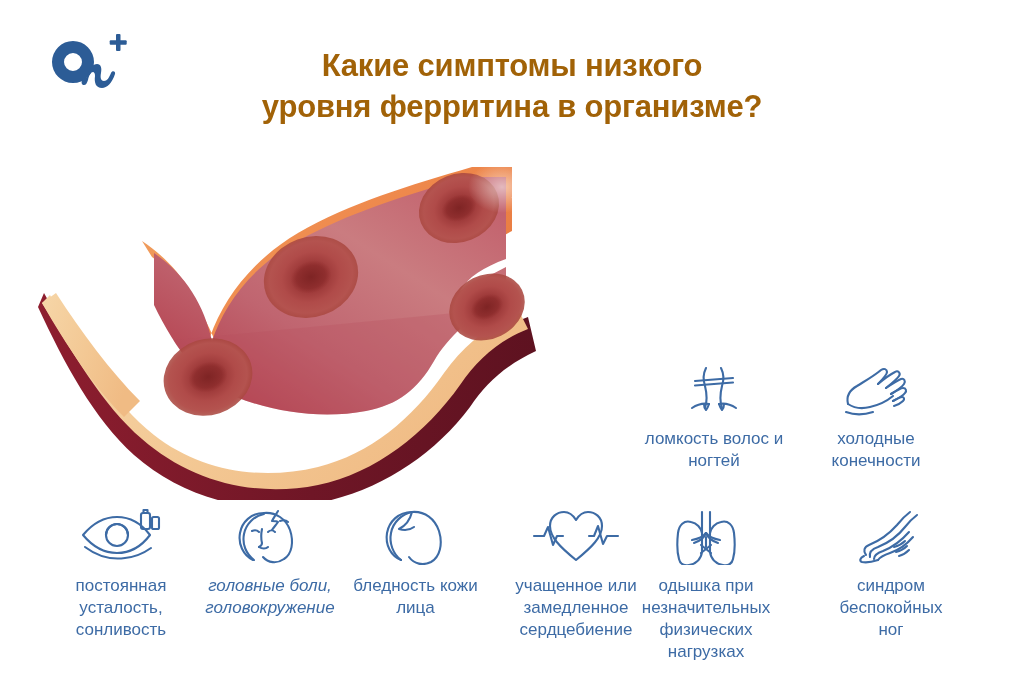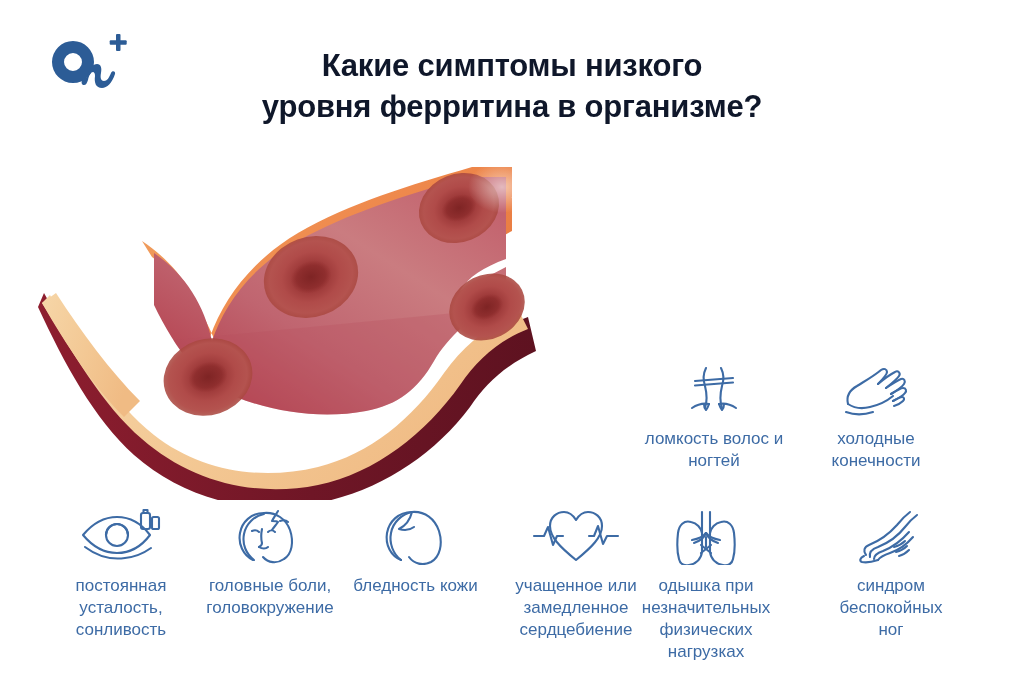--- a/index.html
+++ b/index.html
@@ -25,21 +25,21 @@
     height: 70px;
   }
 
   
   .title {
     position: absolute;
     left: 180px;
     top: 46px;
     width: 664px;
     text-align: center;
-    color: #0f172a;
+    color: #a16207;
     font-size: 31px;
     font-weight: bold;
     line-height: 1.32;
     letter-spacing: -0.2px;
   }
 
   
   .vessel {
     position: absolute;
     left: 36px;
@@ -67,21 +67,21 @@
     font-weight: normal;
   }
 
   
   .s-hair  { left: 638px; top: 358px; width: 152px; }
   .s-cold  { left: 800px; top: 358px; width: 152px; }
 
   
   .row-bottom { top: 505px; }
   .s-fatigue  { left: 42px;  width: 158px; }
-  .s-headache { left: 190px; width: 160px; }
+  .s-headache { left: 190px; width: 160px; font-style: italic; }
   .s-pallor   { left: 338px; width: 155px; }
   .s-heart    { left: 490px; width: 172px; }
   .s-dyspnea  { left: 623px; width: 166px; }
   .s-legs     { left: 812px; width: 158px; text-align: center; }
 </style>
 </head>
 <body>
 
 <div class="logo">
   <svg width="110" height="70" viewBox="0 0 110 70" aria-hidden="true">
@@ -320,20 +320,21 @@
   <div class="glyph">
     <svg width="68" height="58" viewBox="0 0 68 58" fill="none" stroke="#3d6ba5" stroke-width="2.1" stroke-linecap="round" stroke-linejoin="round">
       <path d="M30 5 c-14 0-23 10-25 21 c-2 12 4 23 14 27"></path>
       <path d="M19 53 c-8-6-12-17-10-27 c2-11 11-19 21-21"></path>
       <path d="M30 5 c13-1 23 7 27 19 c4 13 1 26-8 31 c-8 4-17 2-22-5"></path>
       <path d="M30 5 c-2 8-7 14-13 17 c6 2 11 1 15-2"></path>
     </svg>
   </div>
   <div class="caption">
     <div>бледность кожи</div>
+    <div>лица</div>
   </div>
 </div>
 
 <div class="symptom row-bottom s-heart">
   <div class="glyph">
     <svg width="92" height="58" viewBox="0 0 92 58" fill="none" stroke="#3d6ba5" stroke-width="2.1" stroke-linecap="round" stroke-linejoin="round">
       <path d="M46 53 C30 40 20 30 20 19 C20 10 27 5 34 5 C39 5 43 8 46 13
                C49 8 53 5 58 5 C65 5 72 10 72 19 C72 30 62 40 46 53 Z"></path>
       <path d="M4 29 L14 29 L18 20 L23 38 L27 29 L33 29"></path>
       <path d="M59 29 L64 29 L68 19 L73 37 L77 29 L88 29"></path>

